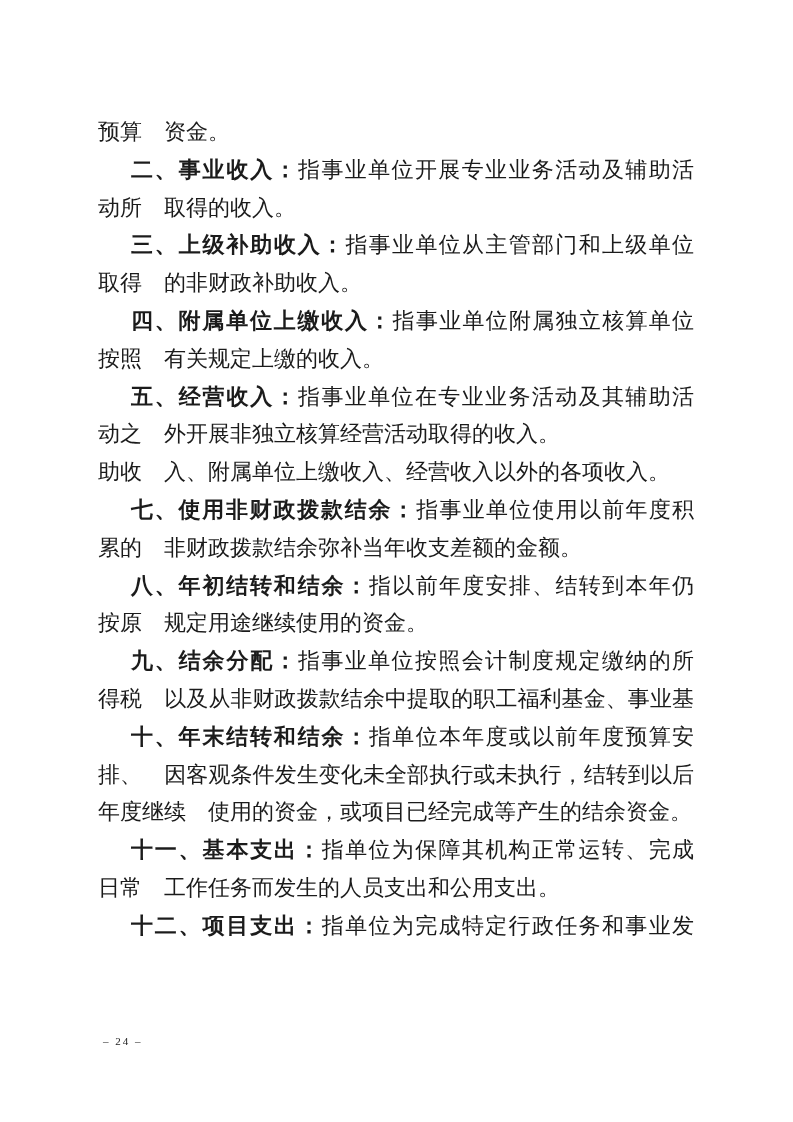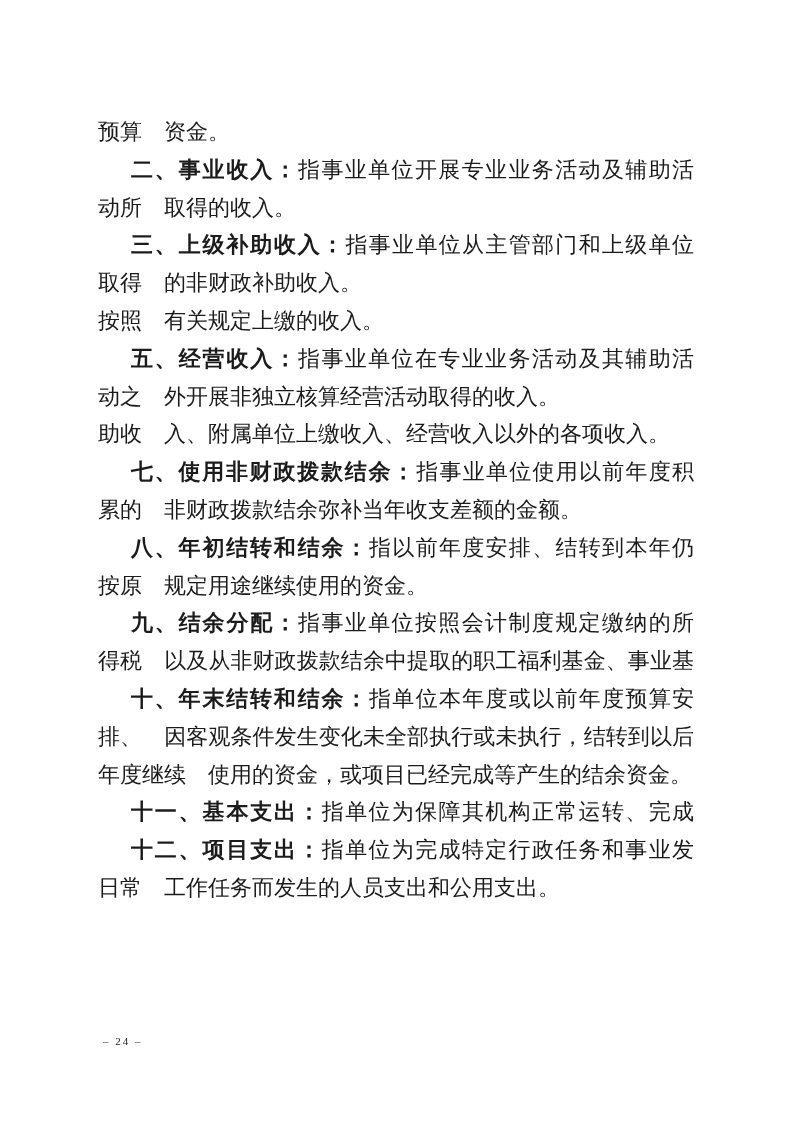--- a/index.html
+++ b/index.html
@@ -56,31 +56,32 @@
 </head>
 <body>
 
 <div class="page">
   <div class="text-block">
       <div class="line">预算　资金。</div>
       <div class="line full indent"><span class="term">二、事业收入：</span>指事业单位开展专业业务活动及辅助活</div>
       <div class="line">动所　取得的收入。</div>
       <div class="line full indent"><span class="term">三、上级补助收入：</span>指事业单位从主管部门和上级单位</div>
       <div class="line">取得　的非财政补助收入。</div>
+      <div class="line full indent"><span class="term">四、附属单位上缴收入：</span>指事业单位附属独立核算单位</div>
       <div class="line">按照　有关规定上缴的收入。</div>
       <div class="line full indent"><span class="term">五、经营收入：</span>指事业单位在专业业务活动及其辅助活</div>
       <div class="line">动之　外开展非独立核算经营活动取得的收入。</div>
       <div class="line">助收　入、附属单位上缴收入、经营收入以外的各项收入。</div>
       <div class="line full indent"><span class="term">七、使用非财政拨款结余：</span>指事业单位使用以前年度积</div>
       <div class="line">累的　非财政拨款结余弥补当年收支差额的金额。</div>
       <div class="line full indent"><span class="term">八、年初结转和结余：</span>指以前年度安排、结转到本年仍</div>
       <div class="line">按原　规定用途继续使用的资金。</div>
       <div class="line full indent"><span class="term">九、结余分配：</span>指事业单位按照会计制度规定缴纳的所</div>
       <div class="line full">得税　以及从非财政拨款结余中提取的职工福利基金、事业基</div>
       <div class="line full indent"><span class="term">十、年末结转和结余：</span>指单位本年度或以前年度预算安</div>
       <div class="line full">排、　因客观条件发生变化未全部执行或未执行，结转到以后</div>
       <div class="line">年度继续　使用的资金，或项目已经完成等产生的结余资金。</div>
       <div class="line full indent"><span class="term">十一、基本支出：</span>指单位为保障其机构正常运转、完成</div>
+      <div class="line">日常　工作任务而发生的人员支出和公用支出。</div>
       <div class="line full indent"><span class="term">十二、项目支出：</span>指单位为完成特定行政任务和事业发</div>
-      <div class="line">日常　工作任务而发生的人员支出和公用支出。</div>
     </div>
   <div class="page-number">– 24 –</div>
 </div>
 
 </body></html>

